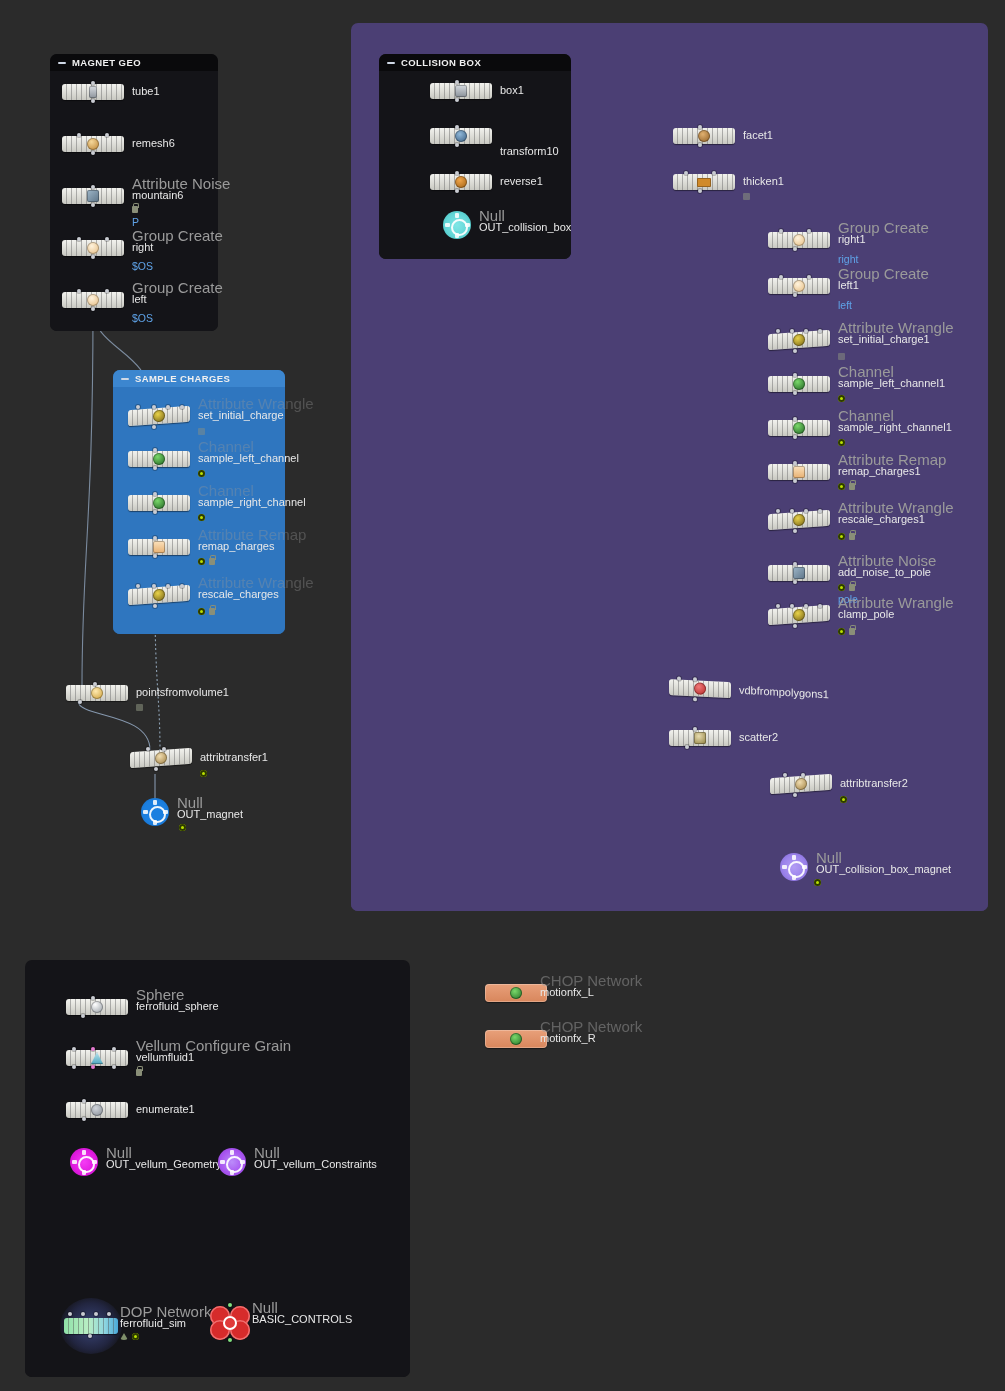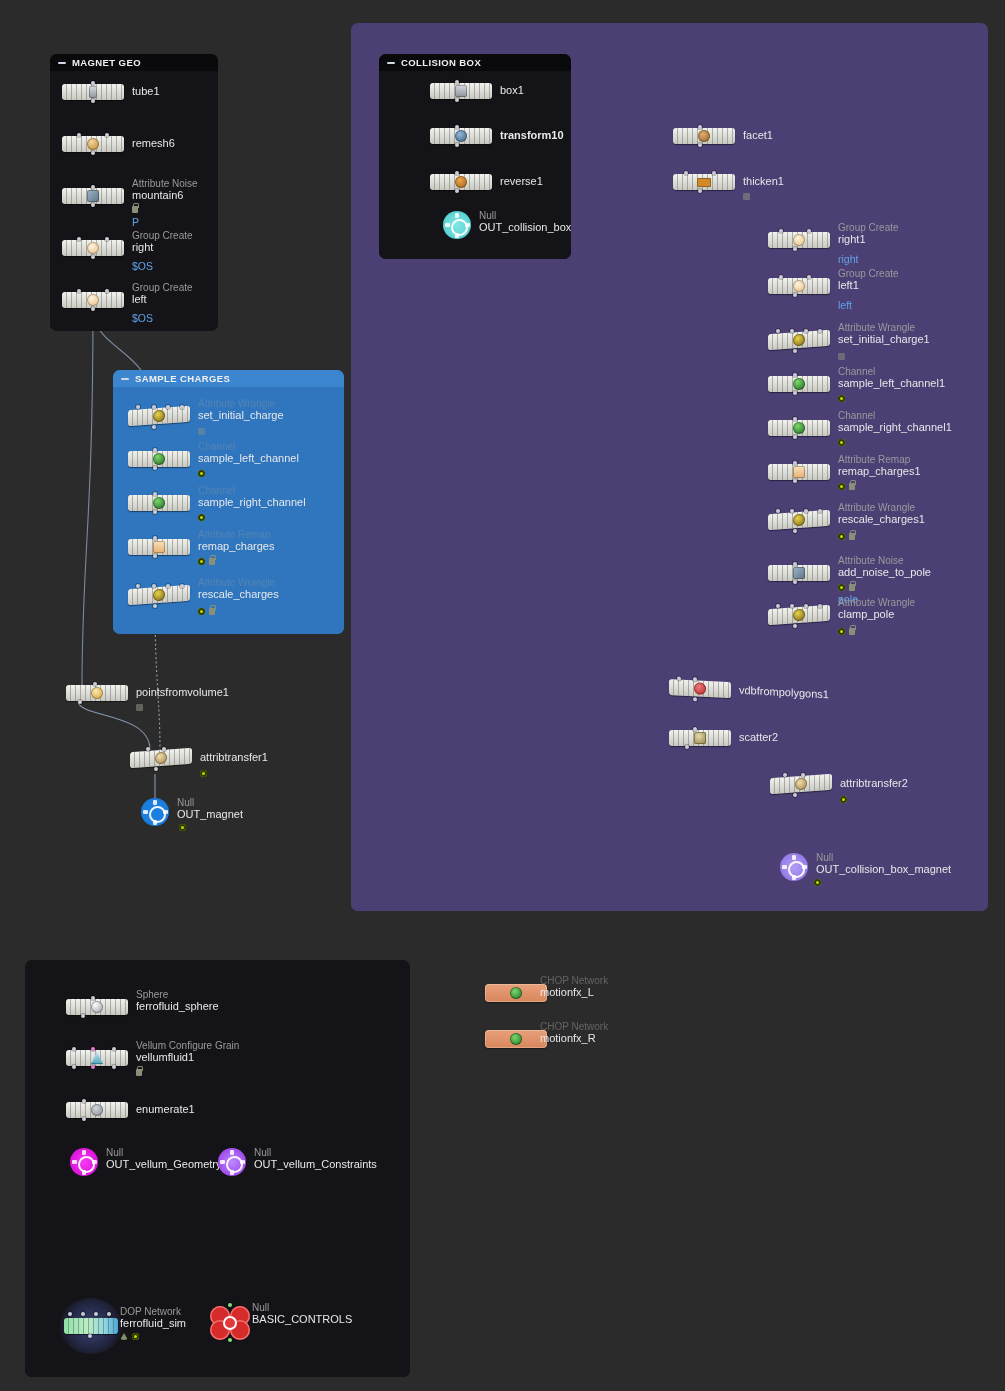--- a/index.html
+++ b/index.html
@@ -92,21 +92,21 @@
     position:absolute; width:4px; height:4px; border-radius:50%;
     background:#c9ccd2; box-shadow:0 0 0 1px rgba(0,0,0,.25);
   }
   .dot.in  { top:-3px; }
   .dot.out { top:15px; }
   .dot.pink { background:#e47ad0; }
   .dot.green{ background:#7fe07f; }
 
   
   .nlabel { position:absolute; left:70px; top:-1px; white-space:nowrap; }
-  .ntype  { font-size:10px; color:#9a9a9a; line-height:11px; }
+  .ntype  { font-size:15px; color:#9a9a9a; line-height:11px; }
   .nname  { font-size:11px; color:#e8e8e8; line-height:13px; }
   .nparm  { font-size:10.5px; line-height:13px; color:#5fa3e8; }
 
   
   .flags { position:absolute; left:70px; display:flex; gap:4px; align-items:center; }
   .flag { width:7px; height:7px; border-radius:50%; }
   .flag.display { background:#b9e000; box-shadow:inset 0 0 0 2px #2d3a00; }
   .flag.lock { width:6px; height:7px; border-radius:1px; background:#8a8f78; position:relative; }
   .flag.lock::before{
     content:""; position:absolute; left:1px; top:-3px; width:4px; height:4px;
@@ -351,21 +351,21 @@
     <div class="dot in" style="left:15px;"></div>
     <div class="dot in" style="left:43px;"></div>
     <div class="dot out" style="left:29px;"></div>
     <div class="nlabel" style="top:-10px;">
       <div class="ntype">Group Create</div>
       <div class="nname">left</div>
     </div>
     <div class="nparm" style="position:absolute; left:70px; top:20px;">$OS</div>
   </div>
 
-  <div class="netbox nb-sky" style="left:113px; top:370px; width:231px; height:264px;">
+  <div class="netbox nb-sky" style="left:113px; top:370px; width:172px; height:264px;">
     <div class="nb-title">
       <span class="minus"></span>
       <span>SAMPLE CHARGES</span>
     </div>
     <div class="nb-body"></div>
   </div>
 
   <div class="node skew" style="left:128px; top:408px;">
     <div class="nbody">
       <div class="nico ic-wrangle"></div>
@@ -516,21 +516,21 @@
     </div>
   </div>
 
   <div class="node" style="left:430px; top:128px;">
     <div class="nbody">
       <div class="nico ic-xform"></div>
     </div>
     <div class="dot in" style="left:25px;"></div>
     <div class="dot out" style="left:25px;"></div>
     <div class="nlabel">
-      <div class="nname" style="margin-top:2px;font-weight:bold;">transform10</div>
+      <div class="nname" style="margin-top:18px;">transform10</div>
     </div>
   </div>
 
   <div class="node" style="left:430px; top:174px;">
     <div class="nbody">
       <div class="nico ic-reverse"></div>
     </div>
     <div class="dot in" style="left:25px;"></div>
     <div class="dot out" style="left:25px;"></div>
     <div class="nlabel">

